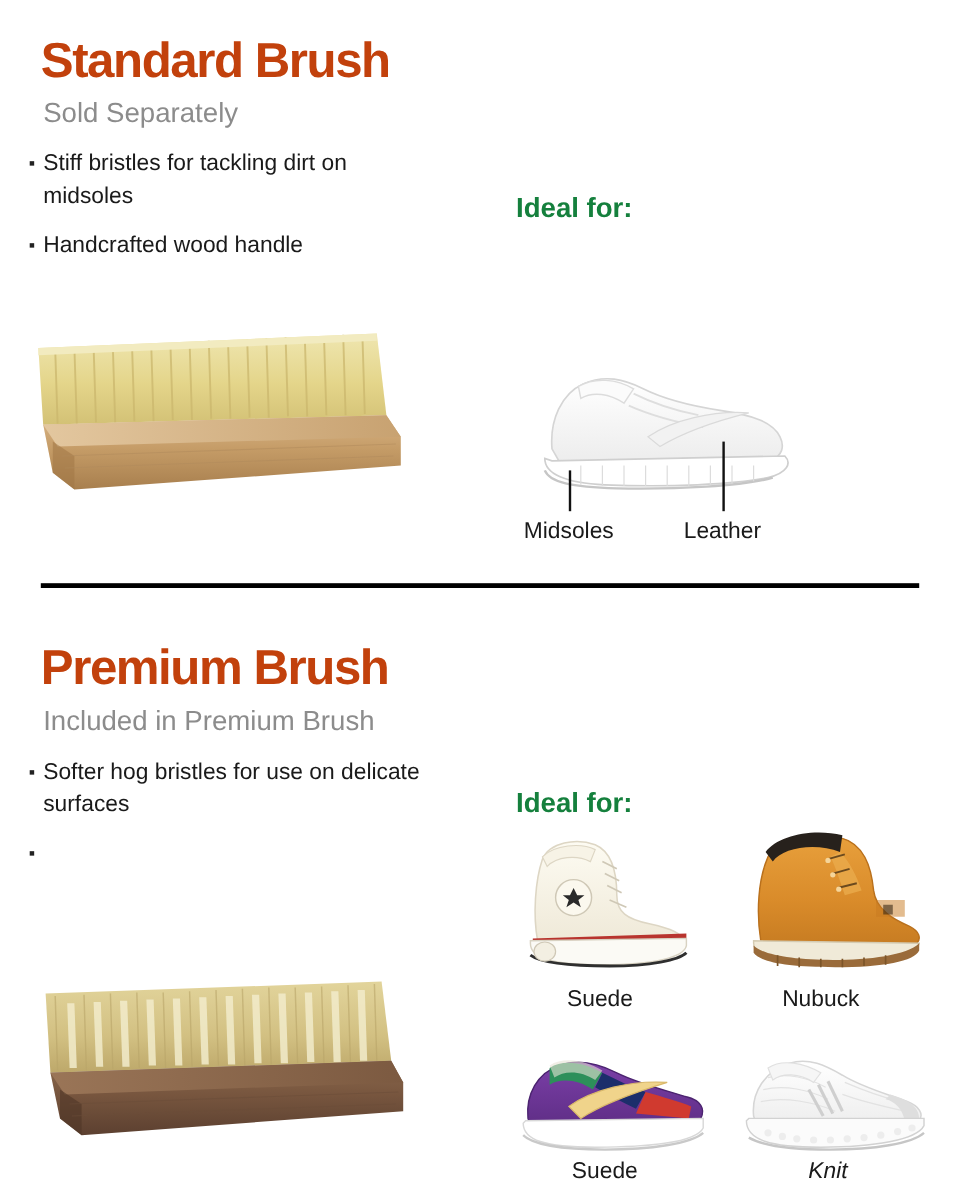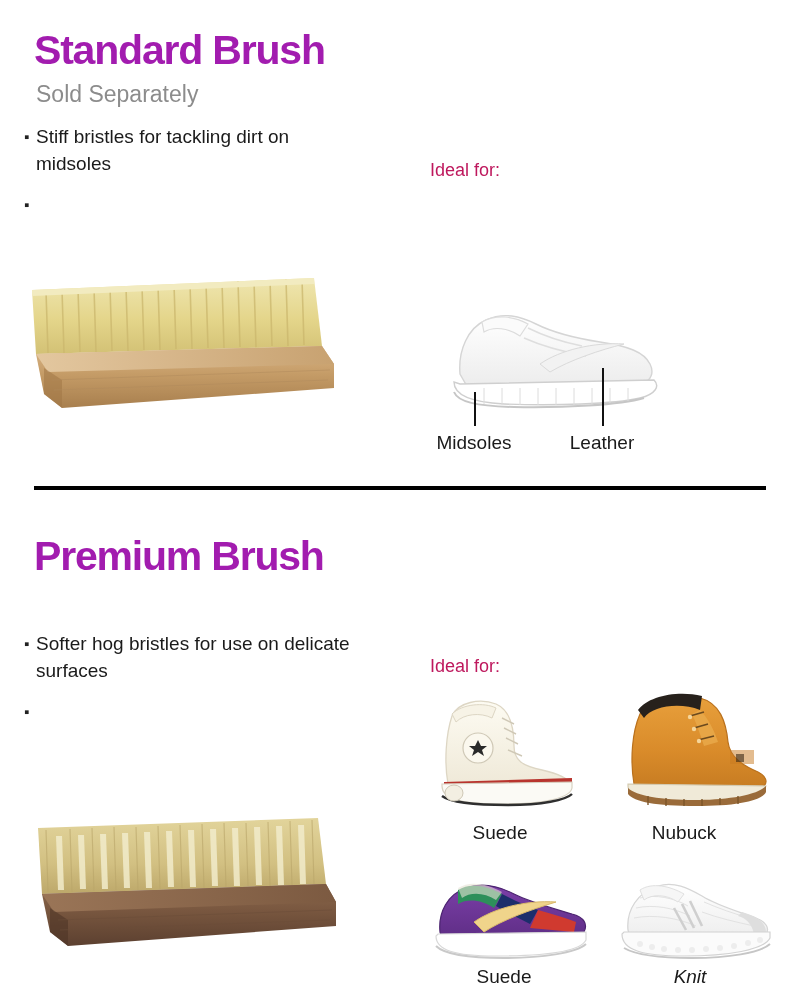--- a/index.html
+++ b/index.html
@@ -23,21 +23,21 @@
   #section-standard { top: 0; height: 486px; }
   #section-premium { top: 512px; height: 502px; }
 
   .heading {
     position: absolute;
     left: 34px;
     font-size: 41px;
     font-weight: bold;
     letter-spacing: -1.2px;
     line-height: 1;
-    color: #a21caf;
+    color: #c2410c;
   }
   .subheading {
     position: absolute;
     left: 36px;
     font-size: 23px;
     color: #8c8c8c;
     font-weight: normal;
   }
   .bullets {
     position: absolute;
@@ -56,23 +56,23 @@
     line-height: 27px;
     color: #222;
   }
   .bullet .txt {
     font-size: 19px;
     line-height: 27px;
     color: #1a1a1a;
   }
   .ideal-label {
     position: absolute;
-    font-size: 18px;
-    font-weight: normal;
-    color: #be185d;
+    font-size: 23px;
+    font-weight: bold;
+    color: #15803d;
   }
   .divider {
     position: absolute;
     left: 34px;
     top: 486px;
     width: 732px;
     height: 4px;
     background: #000000;
   }
 
@@ -105,20 +105,21 @@
   <div class="heading" style="top: 30px;">Standard Brush</div>
   <div class="subheading" style="top: 81px;">Sold Separately</div>
 
   <div class="bullets" style="top: 123px;">
     <div class="bullet">
       <span class="dot">▪</span>
       <span class="txt">Stiff bristles for tackling dirt on midsoles</span>
     </div>
     <div class="bullet">
       <span class="dot">▪</span>
+      <span class="txt">Handcrafted wood handle</span>
     </div>
   </div>
 
   <div class="ideal-label" style="left: 430px; top: 160px;">Ideal for:</div>
 
   <div class="brush" style="left: 22px; top: 268px;">
     <svg width="320" height="158" viewBox="0 0 320 158">
       <defs>
         <linearGradient id="stdBristle" x1="0" y1="0" x2="0" y2="1">
           <stop offset="0%" stop-color="#efe6b0"></stop>
@@ -216,20 +217,21 @@
 
   <div class="shoe-caption" style="left: 404px; top: 432px; width: 140px;">Midsoles</div>
   <div class="shoe-caption" style="left: 532px; top: 432px; width: 140px;">Leather</div>
 </div>
 
 <div class="divider"></div>
 
 <div class="section" id="section-premium">
 
   <div class="heading" style="top: 24px;">Premium Brush</div>
+  <div class="subheading" style="top: 75px;">Included in Premium Brush</div>
 
   <div class="bullets" style="top: 118px;">
     <div class="bullet">
       <span class="dot">▪</span>
       <span class="txt">Softer hog bristles for use on delicate surfaces</span>
     </div>
     <div class="bullet">
       <span class="dot">▪</span>
     </div>
   </div>

